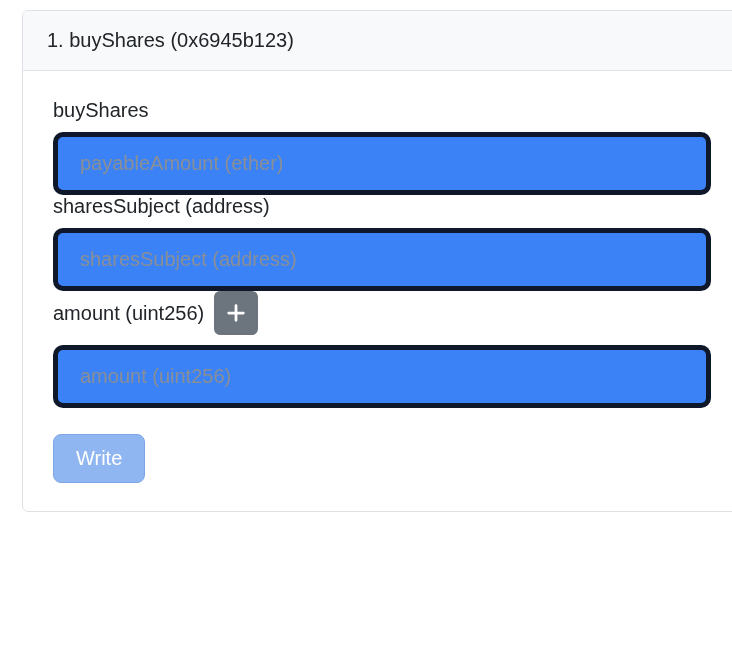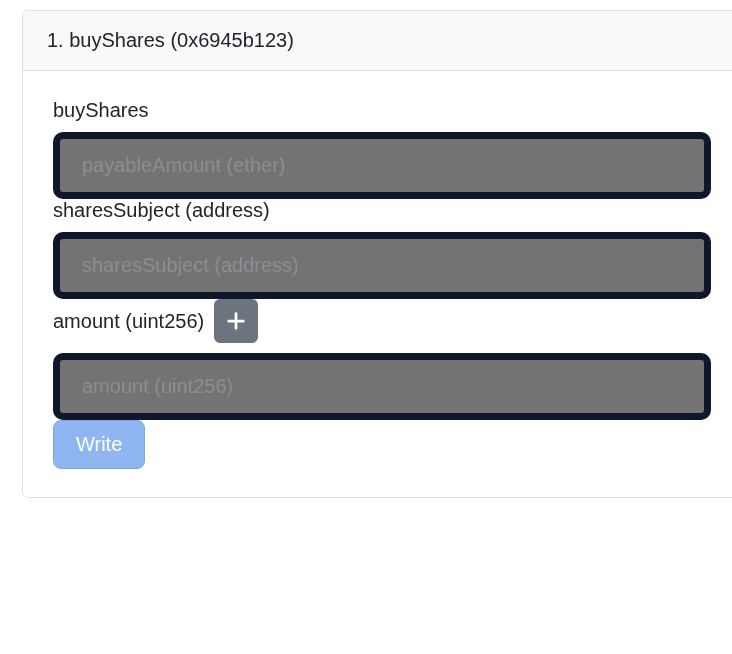--- a/index.html
+++ b/index.html
@@ -37,25 +37,25 @@
       display: flex;
       align-items: center;
       gap: 10px;
       font-size: 20px;
       color: #212529;
       margin-bottom: 10px;
     }
     .text-input {
       width: 100%;
       padding: 15px 22px;
-      border: 7px solid #0f172a;
+      border: 5px solid #0f172a;
       border-radius: 10px;
       font-size: 20px;
       color: #212529;
-      background: #737373;
+      background: #3b82f6;
       outline: none;
     }
     .text-input::placeholder {
       color: #8a8f96;
     }
     .plus-btn {
       display: inline-flex;
       align-items: center;
       justify-content: center;
       width: 44px;
@@ -72,20 +72,21 @@
     }
     .write-btn {
       display: inline-block;
       padding: 12px 22px;
       background: #8fb6f0;
       border: 1px solid #7ea6e6;
       border-radius: 8px;
       color: #ffffff;
       font-size: 20px;
       cursor: pointer;
+      margin-top: 26px;
     }
   </style>
 </head>
 <body>
 
 <div class="panel">
   <div class="panel-header">
     <span>1. buyShares (0x6945b123)</span>
   </div>
   <div class="panel-body">

